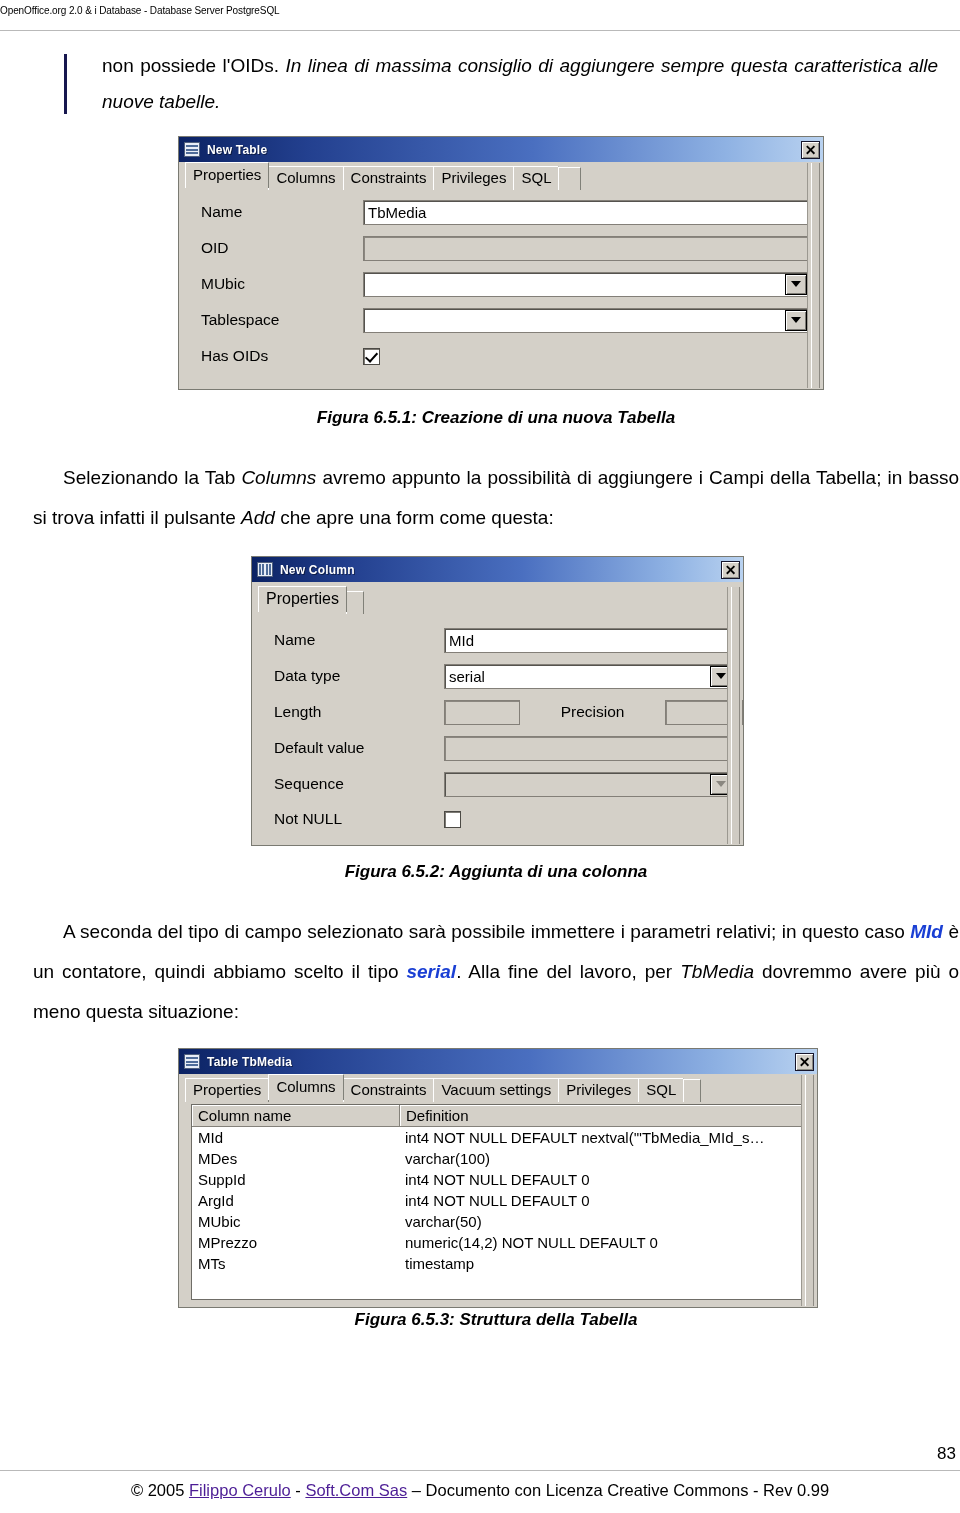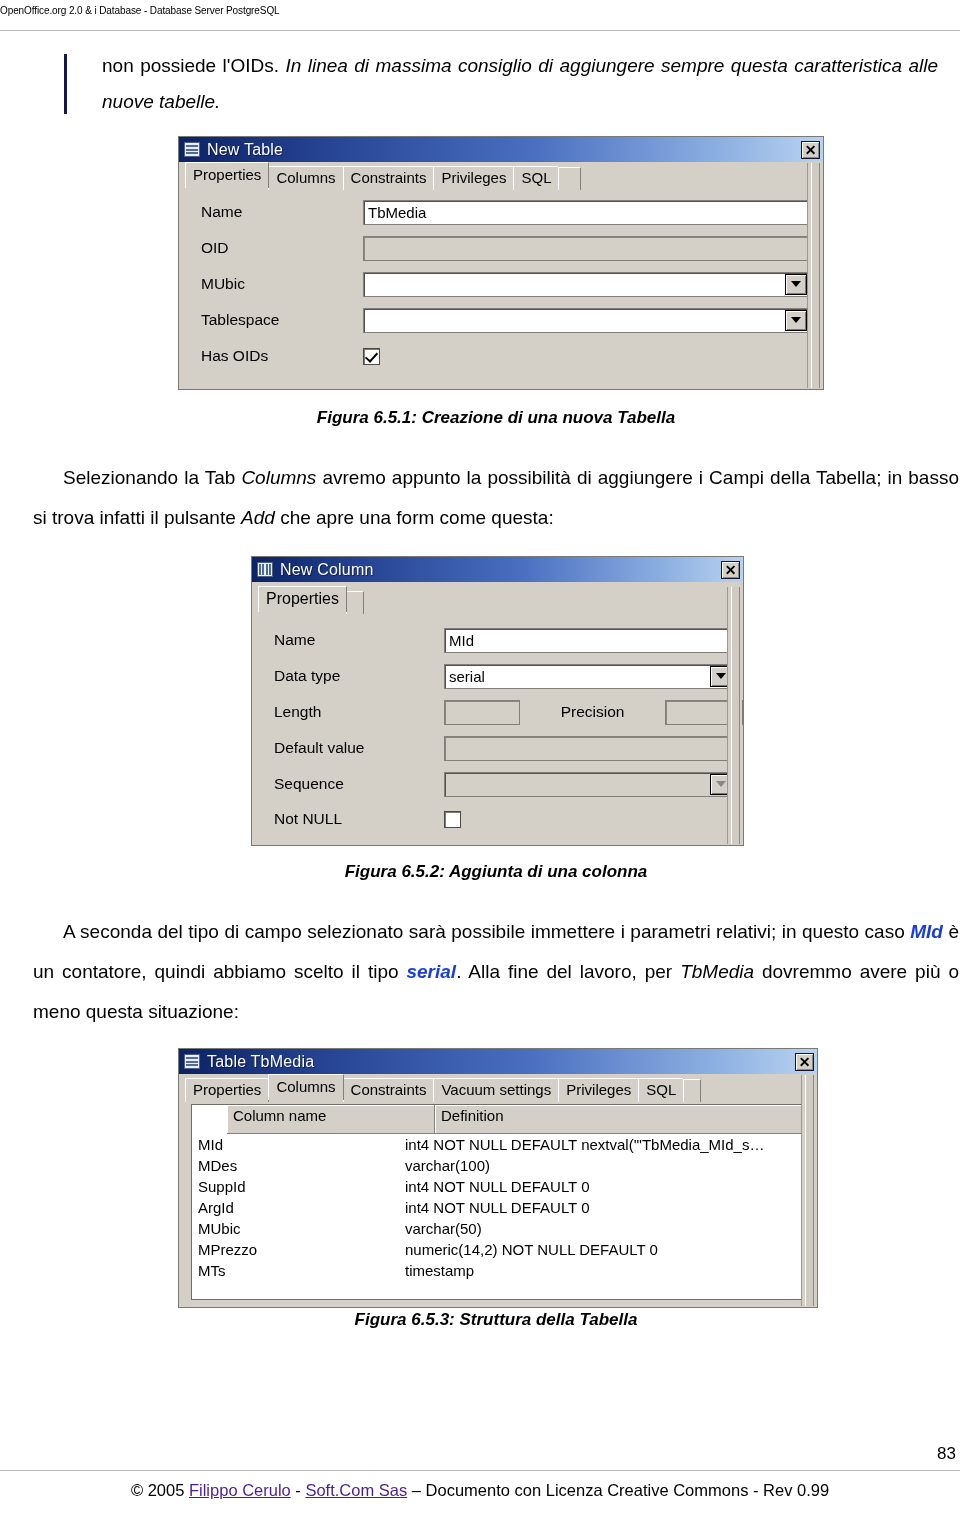--- a/index.html
+++ b/index.html
@@ -126,22 +126,22 @@
   .title-icon.cols {
     flex-direction: row;
     justify-content: space-between;
   }
   .title-icon.cols i {
     width: 2px;
     height: auto;
   }
   .title-text {
     color: #ffffff;
-    font-size: 16px;
-    font-weight: normal;
+    font-size: 12px;
+    font-weight: bold;
     letter-spacing: 0.2px;
     flex: 1;
     text-shadow: 1px 1px 0 rgba(0,0,0,.45);
   }
   .title-close {
     width: 19px; height: 18px;
     background: #d4d0c8;
     border: 1px solid #14142b;
     box-shadow: inset 1px 1px 0 #ffffff, inset -1px -1px 0 #8a8a82;
     color: #000;
@@ -303,22 +303,21 @@
   .grid {
     margin: 4px 8px 0 12px;
     border: 1px solid #6f6d67;
     box-shadow: inset 1px 1px 0 #ffffff;
     background: #ffffff;
     box-sizing: border-box;
   }
   .grid-head {
     display: flex;
     background: #d4d0c8;
-    height: 29px;
-    margin-left: 35px;
+    height: 22px;
   }
   .grid-head div {
     font-size: 15px;
     line-height: 21px;
     padding-left: 6px;
     border-right: 1px solid #84817a;
     border-bottom: 1px solid #84817a;
     box-shadow: inset 1px 1px 0 #ffffff;
     box-sizing: border-box;
   }

